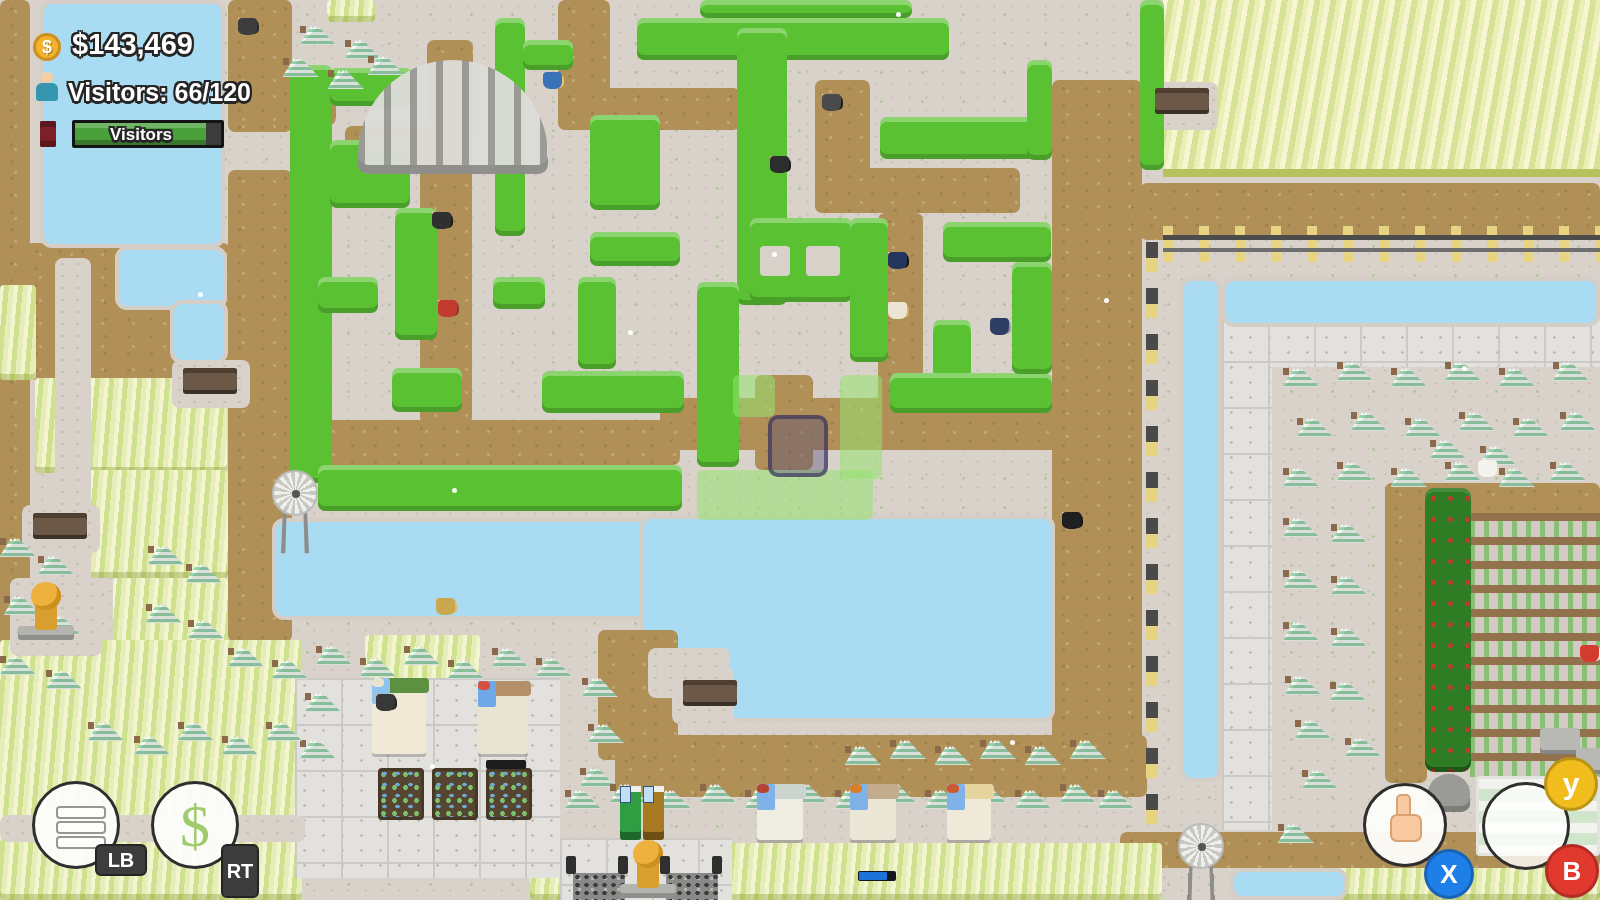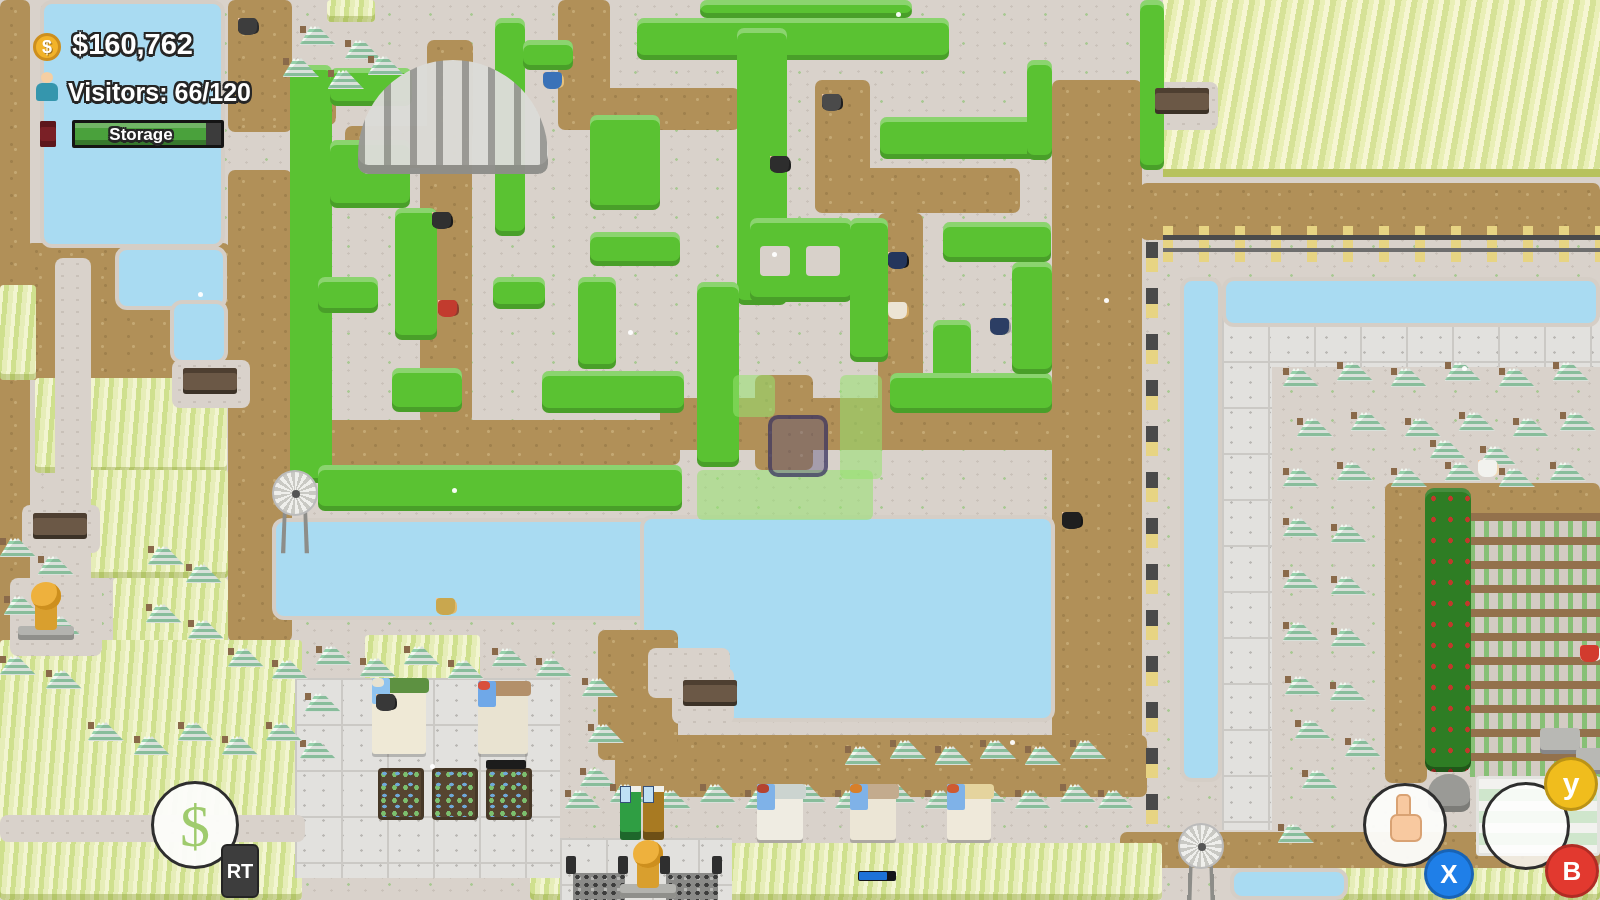--- a/index.html
+++ b/index.html
@@ -862,33 +862,41 @@
       <div class="spr snow" style="left: 452px; top: 488px; width: 5px; height: 5px;"></div>
       <div class="spr snow" style="left: 896px; top: 12px; width: 5px; height: 5px;"></div>
       <div class="spr snow" style="left: 1462px; top: 366px; width: 5px; height: 5px;"></div>
       <div class="spr snow" style="left: 430px; top: 764px; width: 5px; height: 5px;"></div>
       <div class="spr snow" style="left: 1010px; top: 740px; width: 5px; height: 5px;"></div>
       <div class="spr cursor" style="left: 768px; top: 415px; width: 60px; height: 62px;"></div>
     </div>
 
   <div class="spr" style="left:0;top:0;width:320px;height:160px;">
     <div class="spr coin" style="left:33px;top:33px;">$</div>
-    <div class="spr otext" style="left:72px;top:28px;font-size:29px;">$160,762</div>
+    <div class="spr otext" style="left:72px;top:28px;font-size:29px;">$143,469</div>
     <div class="spr" style="left:36px;top:72px;width:22px;height:30px;">
       <div class="vhead"></div>
       <div class="vbody"></div>
     </div>
     <div class="spr otext" style="left:68px;top:78px;font-size:25px;">Visitors: 66/120</div>
     <div class="spr crate" style="left:40px;top:121px;"></div>
     <div class="spr sbar" style="left:72px;top:120px;">
       <div class="sfill" style="width: 90%;"></div>
-      <div class="slabel otext">Storage</div>
+      <div class="slabel otext">Visitors</div>
     </div>
   </div>
 
+  <div class="spr bigbtn" style="left:32px;top:781px;width:88px;height:88px;">
+    <div class="spr" style="left:0;top:0;width:88px;height:88px;">
+      <div class="lbbar" style="top:22px;"></div>
+      <div class="lbbar" style="top:37px;"></div>
+      <div class="lbbar" style="top:52px;"></div>
+    </div>
+    <div class="badge" style="left:60px;top:60px;width:48px;height:28px;">LB</div>
+  </div>
   <div class="spr bigbtn" style="left:151px;top:781px;width:88px;height:88px;">
     <div class="dollar">$</div>
     <div class="badge" style="left:67px;top:60px;width:34px;height:50px;">RT</div>
   </div>
 
   <div class="spr bigbtn" style="left:1363px;top:783px;width:84px;height:84px;">
     <div class="spr" style="left:0;top:0;width:84px;height:84px;">
       <div class="finger"></div>
       <div class="palm"></div>
     </div>

